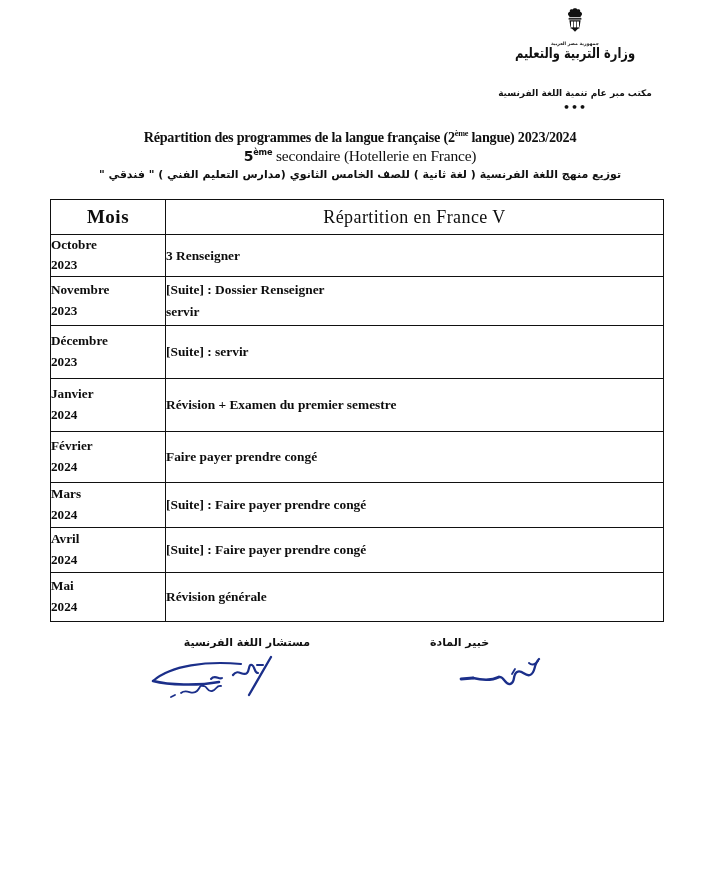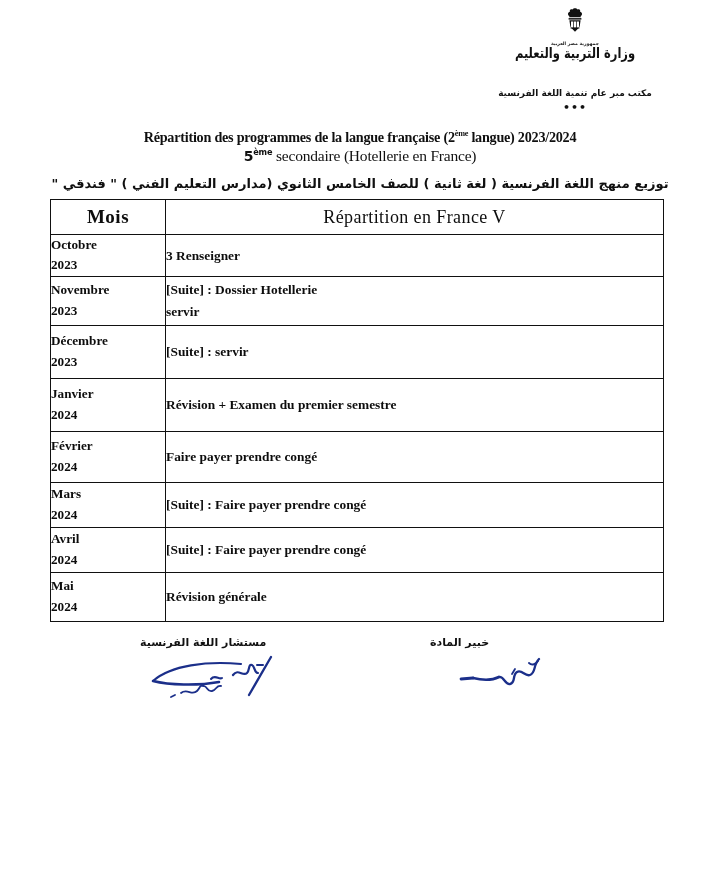--- a/index.html
+++ b/index.html
@@ -109,24 +109,24 @@
     white-space: nowrap;
   }
   .title-fr2 .serifbit {
     font-family: "Liberation Serif", serif;
     font-size: 15.5px;
     font-weight: normal;
   }
   .title-ar {
     direction: rtl;
     font-family: "DejaVu Sans", sans-serif;
-    font-size: 13px;
+    font-size: 11px;
     font-weight: bold;
     color: #101010;
-    margin-top: 11px;
+    margin-top: 3px;
     letter-spacing: -0.3px;
     white-space: nowrap;
   }
 
   
   .sched-table {
     position: absolute;
     left: 50px;
     top: 199px;
     width: 613px;
@@ -192,21 +192,21 @@
     left: 0;
     top: 636px;
     width: 720px;
     height: 130px;
   }
   .sig-advisor {
     position: absolute;
     left: 140px;
     top: 0;
     width: 170px;
-    text-align: left;
+    text-align: right;
   }
   .sig-expert {
     position: absolute;
     left: 430px;
     top: 0;
     width: 145px;
     text-align: left;
   }
   .sig-label {
     direction: rtl;
@@ -264,21 +264,21 @@
       <td class="cell-prog">
         <span>3 Renseigner</span>
       </td>
     </tr>
     <tr class="r-nov">
       <td class="cell-month">
         <span class="mname">Novembre</span>
         <span class="myear">2023</span>
       </td>
       <td class="cell-prog">
-        <span>[Suite] : Dossier Hotellerie</span>
+        <span>[Suite] : Dossier Renseigner</span>
         <span class="l2">servir</span>
       </td>
     </tr>
     <tr class="r-dec">
       <td class="cell-month">
         <span class="mname">Décembre</span>
         <span class="myear">2023</span>
       </td>
       <td class="cell-prog">
         <span>[Suite] : servir</span>

